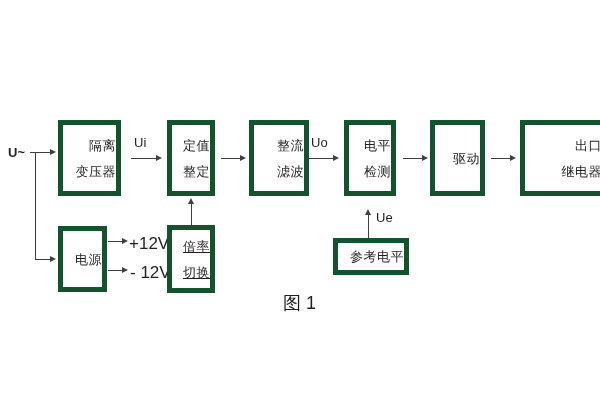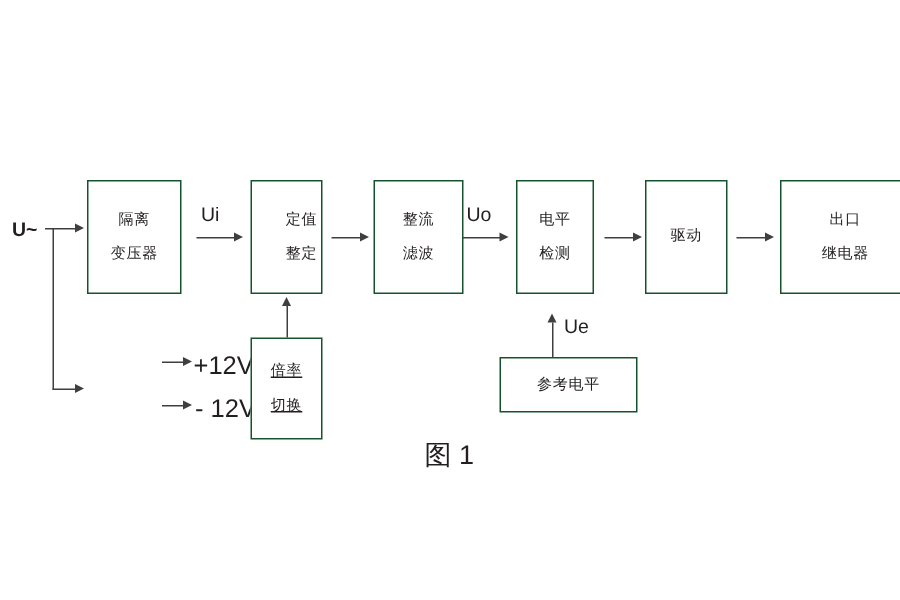--- a/index.html
+++ b/index.html
@@ -11,28 +11,28 @@
     position: relative;
     width: 600px;
     height: 400px;
     background: #ffffff;
     font-family: "Liberation Sans", "DejaVu Sans", sans-serif;
     overflow: hidden;
   }
   .box {
     position: absolute;
     box-sizing: border-box;
-    border: 1px solid #14532d;
+    border: 5px solid #14532d;
     background: #ffffff;
     display: flex;
     flex-direction: column;
-    align-items: center;
+    align-items: flex-end;
     justify-content: center;
     color: #231f20;
-    font-size: 10px;
+    font-size: 13px;
     line-height: 1.0;
   }
   .box .line {
     display: block;
     white-space: nowrap;
     letter-spacing: 0.5px;
   }
   .box .line + .line {
     margin-top: 13px;
   }
@@ -134,38 +134,41 @@
   </div>
 
   <div class="hline" style="left:491px; top:158px; width:20px;"></div>
   <div class="arrow-r" style="left:510px; top:154.5px;"></div>
 
   <div class="box" style="left:520px; top:120px; width:87px; height:76px;">
     <span class="line">出口</span>
     <span class="line">继电器</span>
   </div>
 
+  <div class="box" style="left:58px; top:226px; width:49px; height:66px; justify-content:center;">
+    <span class="line">电源</span>
+  </div>
 
   <div class="hline" style="left:108px; top:241px; width:15px;"></div>
   <div class="arrow-r" style="left:122px; top:237.5px;"></div>
   <div class="label small" style="left:129px; top:235px;">+12V</div>
 
   <div class="hline" style="left:108px; top:270px; width:15px;"></div>
   <div class="arrow-r" style="left:122px; top:266.5px;"></div>
   <div class="label small" style="left:130px; top:264px;">- 12V</div>
 
   <div class="box" style="left:167px; top:225px; width:48px; height:68px;text-decoration:underline;">
     <span class="line">倍率</span>
     <span class="line">切换</span>
   </div>
 
   <div class="vline" style="left:191px; top:204px; height:21px;"></div>
   <div class="arrow-u" style="left:187.5px; top:198px;"></div>
 
-  <div class="box" style="left:333px; top:238px; width:92px; height:37px; justify-content:center;">
+  <div class="box" style="left:333px; top:238px; width:76px; height:37px; justify-content:center;">
     <span class="line">参考电平</span>
   </div>
 
   <div class="vline" style="left:368px; top:215px; height:23px;"></div>
   <div class="arrow-u" style="left:364.5px; top:209px;"></div>
   <div class="label" style="left:376px; top:211px;">Ue</div>
 
   <div class="caption" style="left:283px; top:291px;">图 1</div>
 
 </div>

